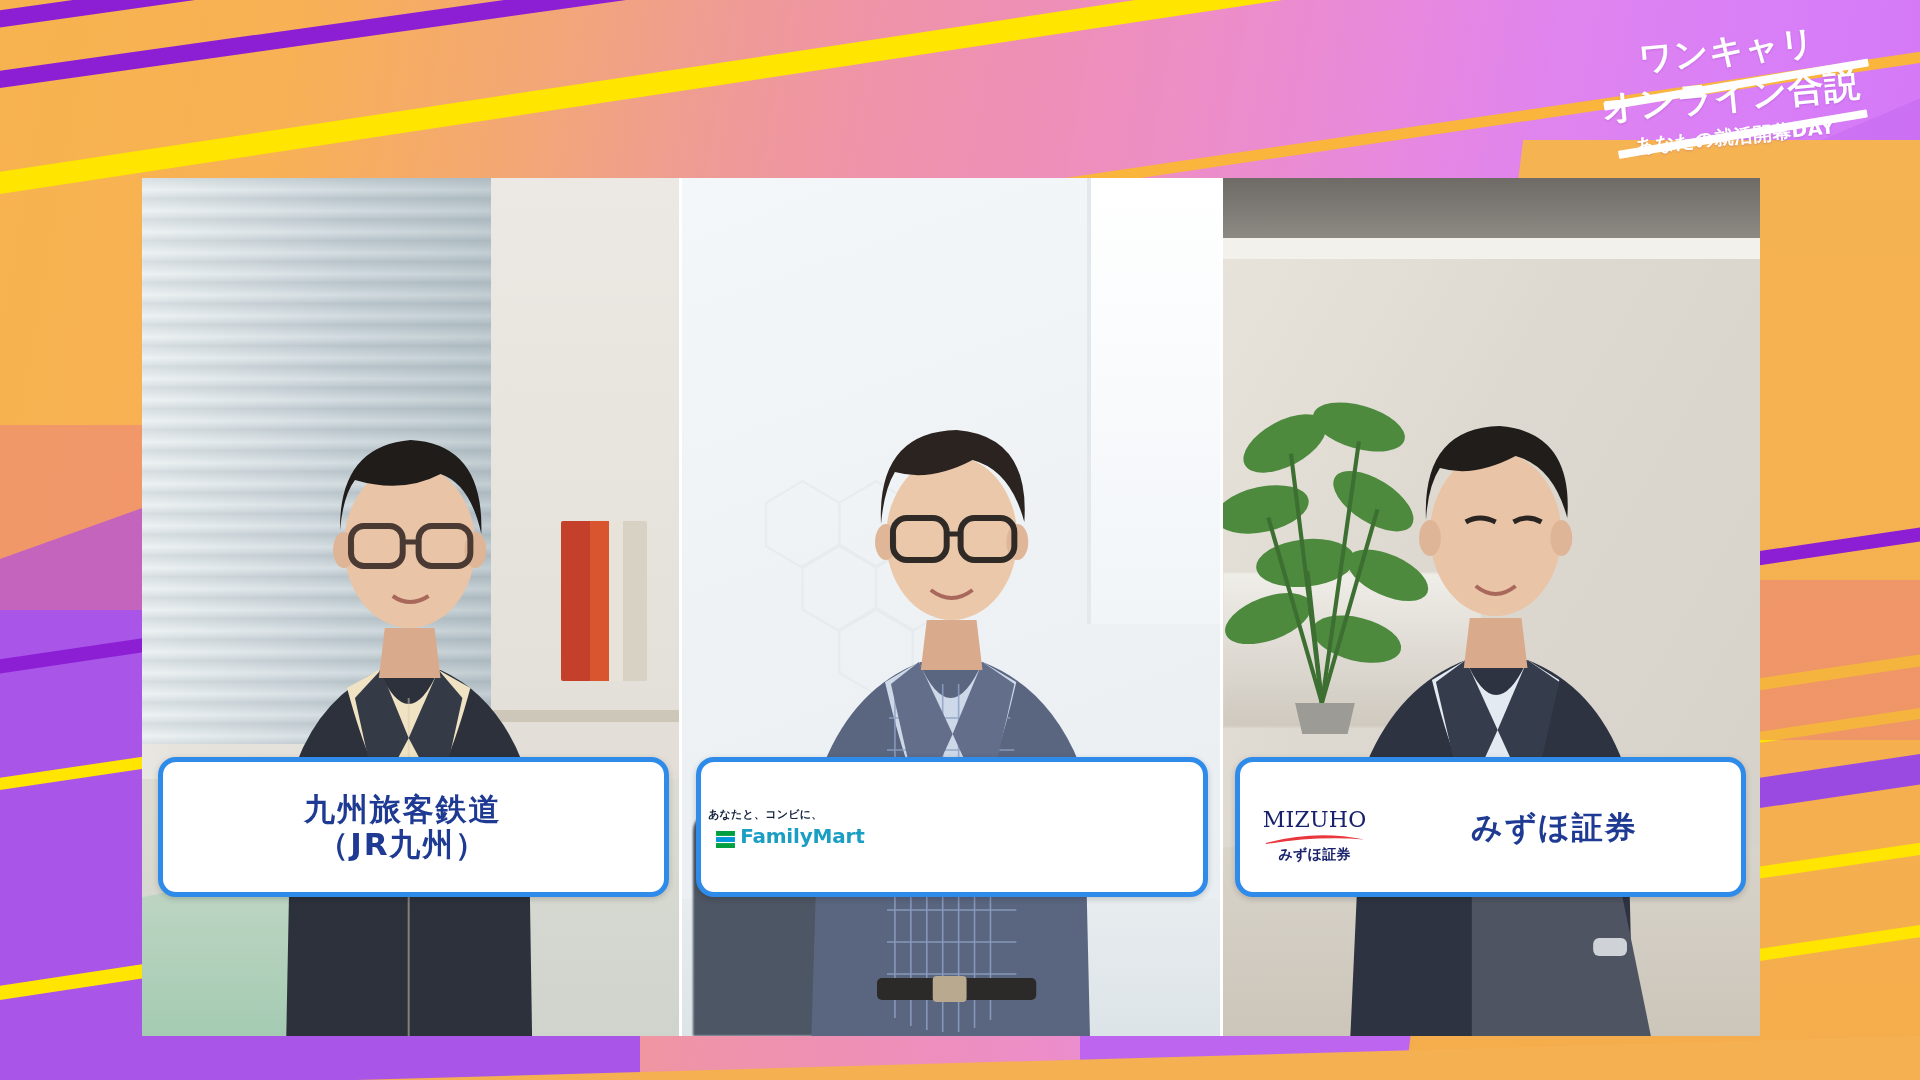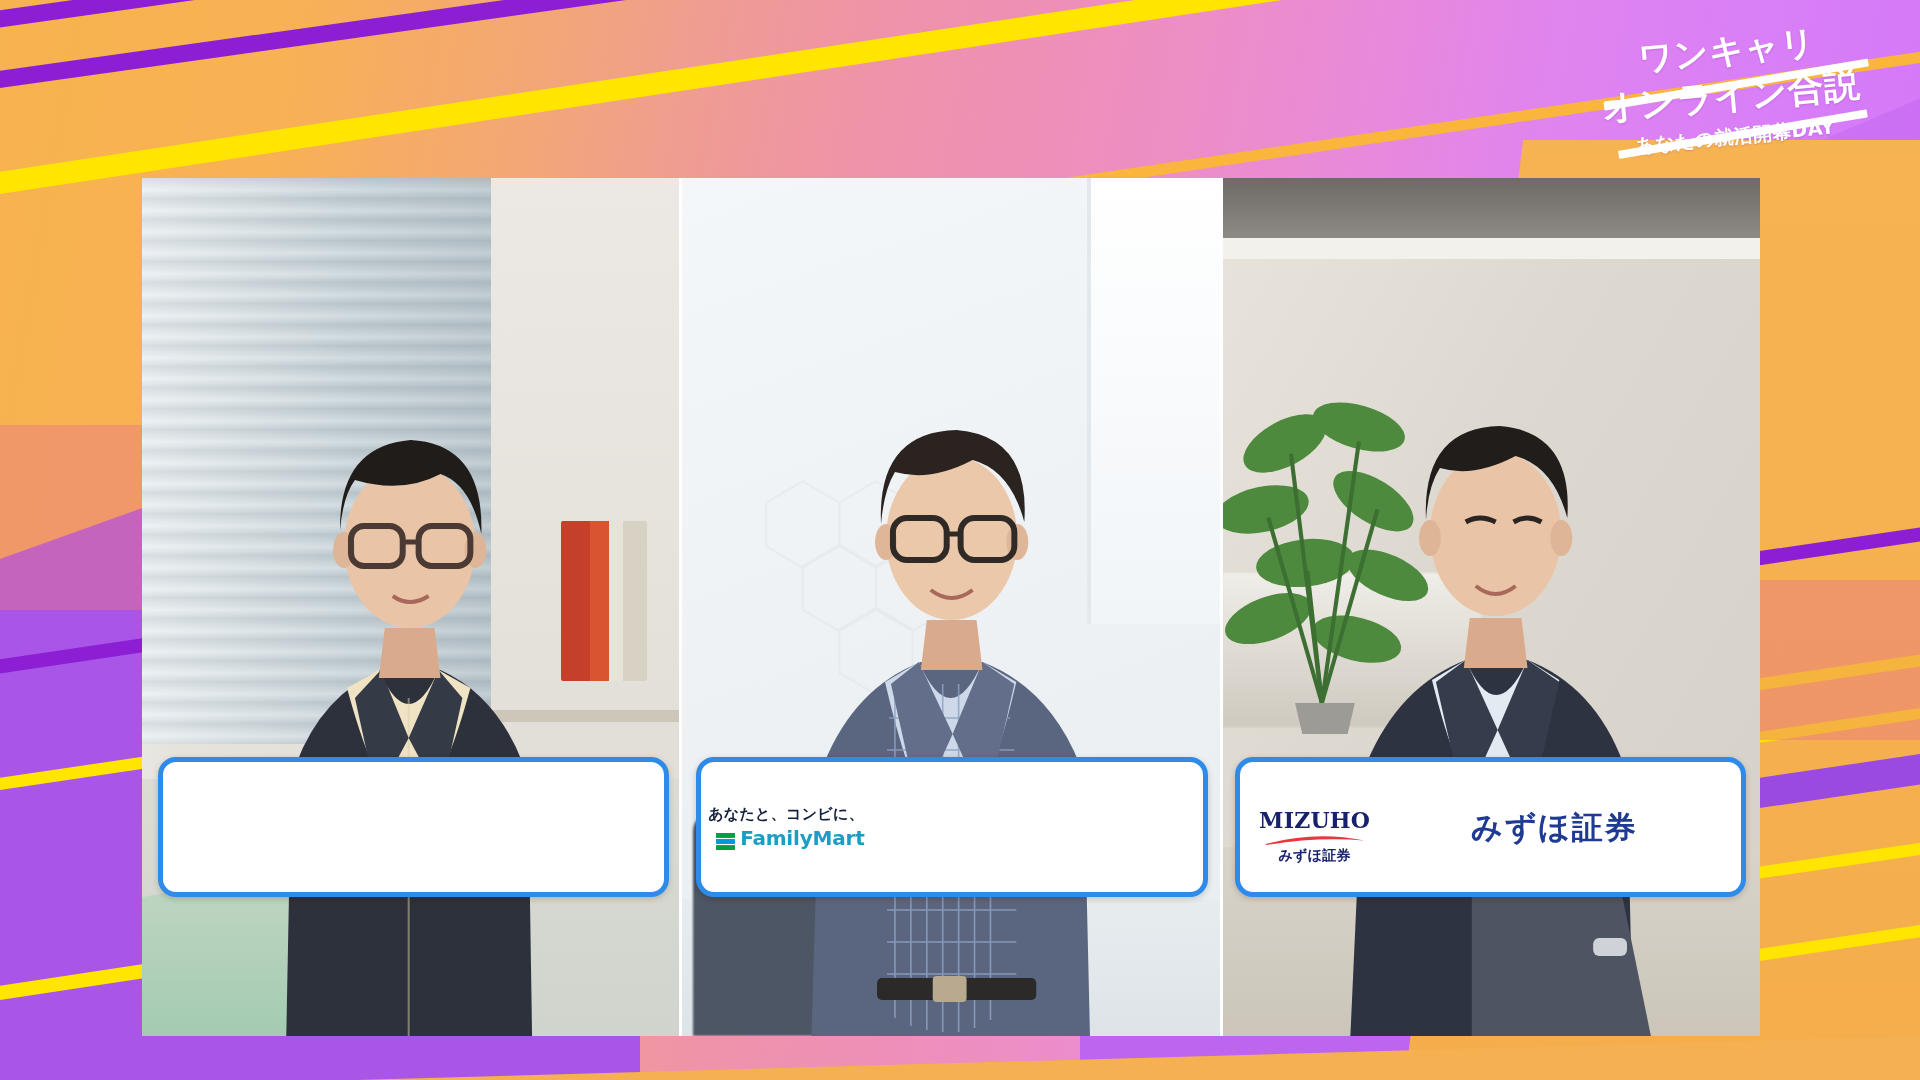--- a/index.html
+++ b/index.html
@@ -144,31 +144,31 @@
   .card-name .l2 { display:block; }
 
   
   .jr-wrap{ text-align:center; }
   .jr-mark{ width:104px; height:50px; display:block; margin:0 auto 3px; }
   .jr-sub{ color:#e60012; font-weight:bold; font-size:17px; letter-spacing:.02em;
            font-family:"DejaVu Sans","Liberation Sans",sans-serif; }
 
   
   .fm-wrap{ text-align:left; }
-  .fm-tag{ color:#14213d; font-size:15px; font-weight:bold; letter-spacing:.02em;
+  .fm-tag{ color:#14213d; font-size:11px; font-weight:bold; letter-spacing:.02em;
            margin-left:20px; margin-bottom:2px;
            font-family:"DejaVu Sans","Liberation Sans",sans-serif; }
   .fm-row{ display:flex; align-items:flex-end; gap:5px;padding-left:28px; }
   .fm-bars{ width:19px; height:17px; display:block; }
   .fm-text{ color:#1b9ec4; font-size:20px; font-weight:bold; letter-spacing:-.01em;
             font-family:"DejaVu Sans","Liberation Sans",sans-serif; }
 
   
   .mz-wrap{ text-align:center; }
-  .mz-text{ color:#18216b; font-size:22px; font-weight:bold; letter-spacing:.01em;
+  .mz-text{ color:#18216b; font-size:22px; font-weight:normal; letter-spacing:.01em;
             font-family:"DejaVu Serif","Liberation Serif",serif;margin-top:17px; }
   .mz-swoosh{ width:108px; height:11px; display:block; margin:1px auto 2px; }
   .mz-sub{ color:#18216b; font-size:14px; font-weight:bold; letter-spacing:.02em;
            font-family:"DejaVu Sans","Liberation Sans",sans-serif; }
 
   
   #event-logo {
     position:absolute; right:46px; top:14px; width:300px; height:150px;
     z-index:8; transform:rotate(-5.5deg); transform-origin:right top;
     text-align:center;
@@ -337,20 +337,24 @@
         <ellipse cx="228" cy="596" rx="9" ry="12" fill="#17181c"></ellipse>
         <path d="M250 700 Q300 690 400 712 L430 858 L250 858 Z" fill="#4e5461"></path>
         <rect x="372" y="760" width="34" height="18" rx="6" fill="#cfd3d8"></rect>
       </svg>
     </div>
   </div>
 
   <div id="cards">
 
     <div class="card">
+      <div class="card-name">
+        <span class="l1">九州旅客鉄道</span>
+        <span class="l2">（JR九州）</span>
+      </div>
     </div>
 
     <div class="card">
       <div class="card-logo">
         <div class="fm-wrap">
           <div class="fm-tag">あなたと、コンビに、</div>
           <div class="fm-row">
             <svg class="fm-bars" viewBox="0 0 20 18">
               <rect x="0" y="0" width="20" height="5.2" fill="#00a040"></rect>
               <rect x="0" y="6.4" width="20" height="5.2" fill="#0098d8"></rect>

